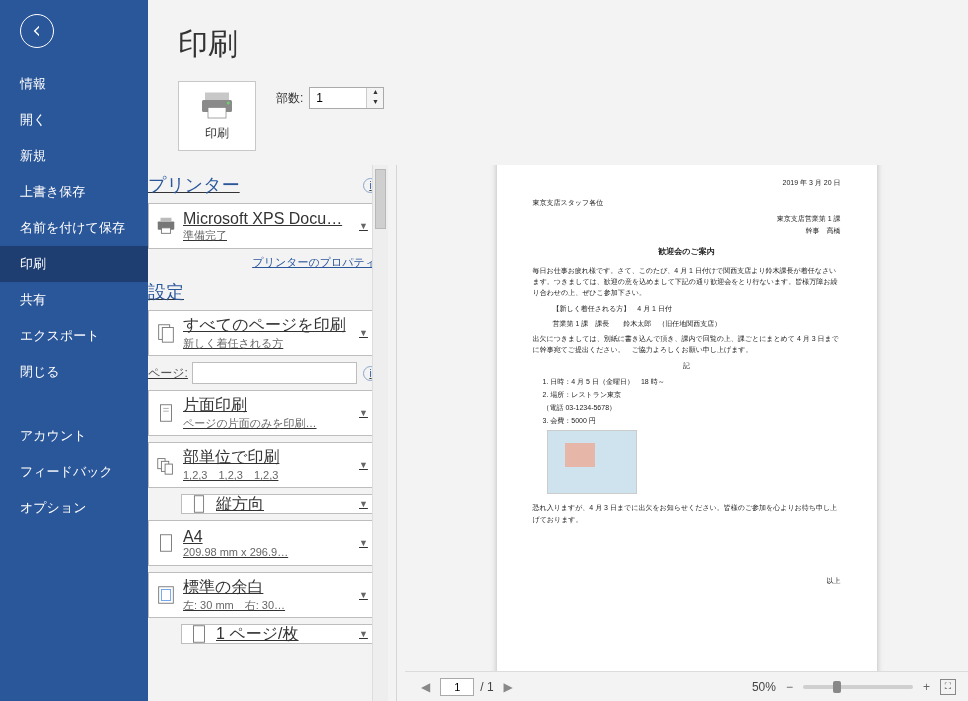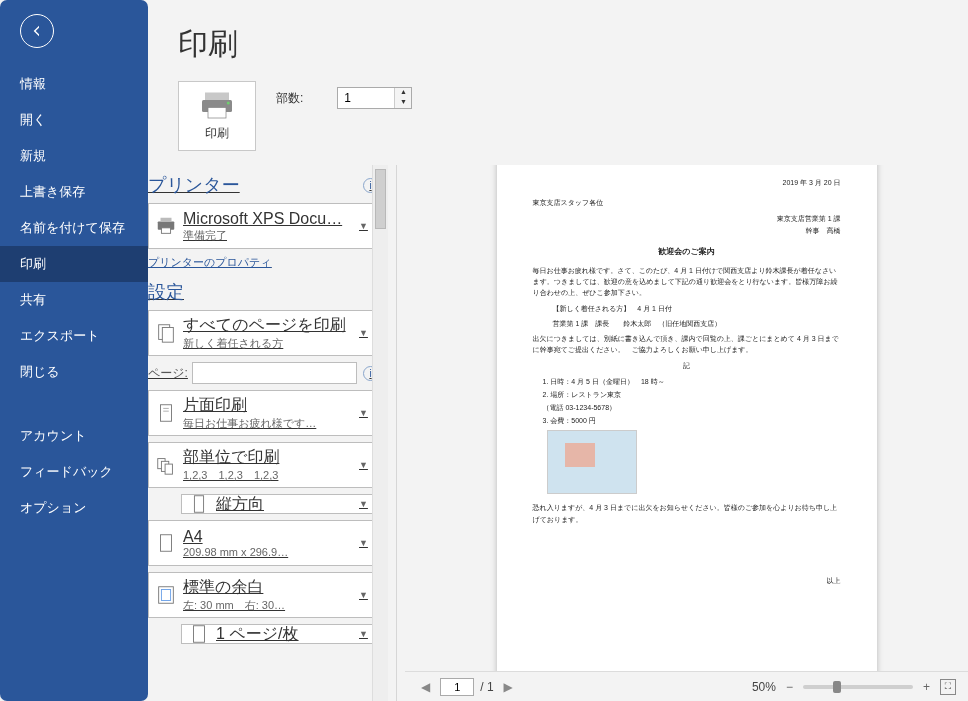--- a/index.html
+++ b/index.html
@@ -16,21 +16,20 @@
 
   
   .nav {
     width: 148px;
     height: 100%;
     background: #2a569a;
     color: #fff;
     display: flex;
     flex-direction: column;
     font-size: 13px;
-    border-radius: 7px;
   }
   .back-circle {
     width: 34px; height: 34px;
     border: 1.5px solid #fff; border-radius: 50%;
     margin: 14px 0 18px 20px;
     display: flex; align-items: center; justify-content: center;
     cursor: pointer;
   }
   .back-circle svg { width: 16px; height: 16px; fill: #fff; }
   .nav-item {
@@ -59,21 +58,21 @@
     width: 78px; height: 70px;
     border: 1px solid #c8c8c8;
     background: #fff;
     display: flex; flex-direction: column; align-items: center; justify-content: center;
     cursor: pointer;
   }
   .print-btn svg { width: 36px; height: 30px; }
   .print-btn-label { margin-top: 4px; font-size: 12px; }
 
   .copies {
-    display: flex; align-items: center; margin-left: 20px; margin-top: 6px; gap: 28px;
+    display: flex; align-items: center; margin-left: 20px; margin-top: 6px;
   }
   .copies-label { margin-right: 6px; }
   .copies-field {
     border: 1px solid #aaa; height: 22px;
     display: flex; align-items: center; background: #fff;
   }
   .copies-input { border: none; width: 56px; height: 20px; padding: 0 6px; font-size: 12px; outline: none; }
   .spinner { display: flex; flex-direction: column; border-left: 1px solid #ccc; }
   .spin-btn { width: 16px; height: 10px; font-size: 7px; line-height: 8px; text-align: center; background: #f4f4f4; cursor: pointer; }
 
@@ -115,21 +114,21 @@
   .dd-ico {
     width: 34px; display: flex; align-items: center; justify-content: center;
     color: #555;
   }
   .dd-ico svg { width: 22px; height: 22px; }
   .dd-text { flex: 1; overflow: hidden; padding-right: 4px; }
   .dd-line1 { font-size: 16px; color: #333; white-space: nowrap; overflow: hidden; text-overflow: ellipsis; }
   .dd-line2 { font-size: 11px; color: #666; white-space: nowrap; overflow: hidden; text-overflow: ellipsis; }
   .dd-arrow { width: 18px; color: #666; font-size: 9px; }
 
-  .link-row { margin: 2px 2px 10px 0; }
+  .link-row { text-align: right; margin: 2px 2px 10px 0; }
   .link { color: #2a569a; text-decoration: underline; font-size: 11px; cursor: pointer; }
 
   .pages-row {
     display: flex; align-items: center; margin-bottom: 6px;
   }
   .pages-label { color: #555; margin-right: 4px; font-size: 12px; }
   .pages-input {
     flex: 1; height: 22px; border: 1px solid #bdbdbd; padding: 0 4px; font-size: 12px; background: #fff;
   }
   .pages-info {
@@ -306,21 +305,21 @@
       <div class="dropdown">
         <div class="dd-ico">
           <svg viewBox="0 0 24 24">
               <rect x="6" y="3" width="12" height="18" fill="#fff" stroke="#777"></rect>
               <line x1="9" y1="7" x2="15" y2="7" stroke="#aaa"></line>
               <line x1="9" y1="10" x2="15" y2="10" stroke="#aaa"></line>
             </svg>
         </div>
         <div class="dd-text">
           <div class="dd-line1">片面印刷</div>
-          <div class="dd-line2">毎日お仕事お疲れ様です…</div>
+          <div class="dd-line2">ページの片面のみを印刷…</div>
         </div>
         <div class="dd-arrow">▼</div>
       </div>
 
       <div class="dropdown">
         <div class="dd-ico">
           <svg viewBox="0 0 24 24">
               <rect x="3" y="5" width="8" height="11" fill="#fff" stroke="#777"></rect>
               <rect x="7" y="8" width="8" height="11" fill="#fff" stroke="#777"></rect>
               <rect x="11" y="11" width="8" height="11" fill="#fff" stroke="#777"></rect>

